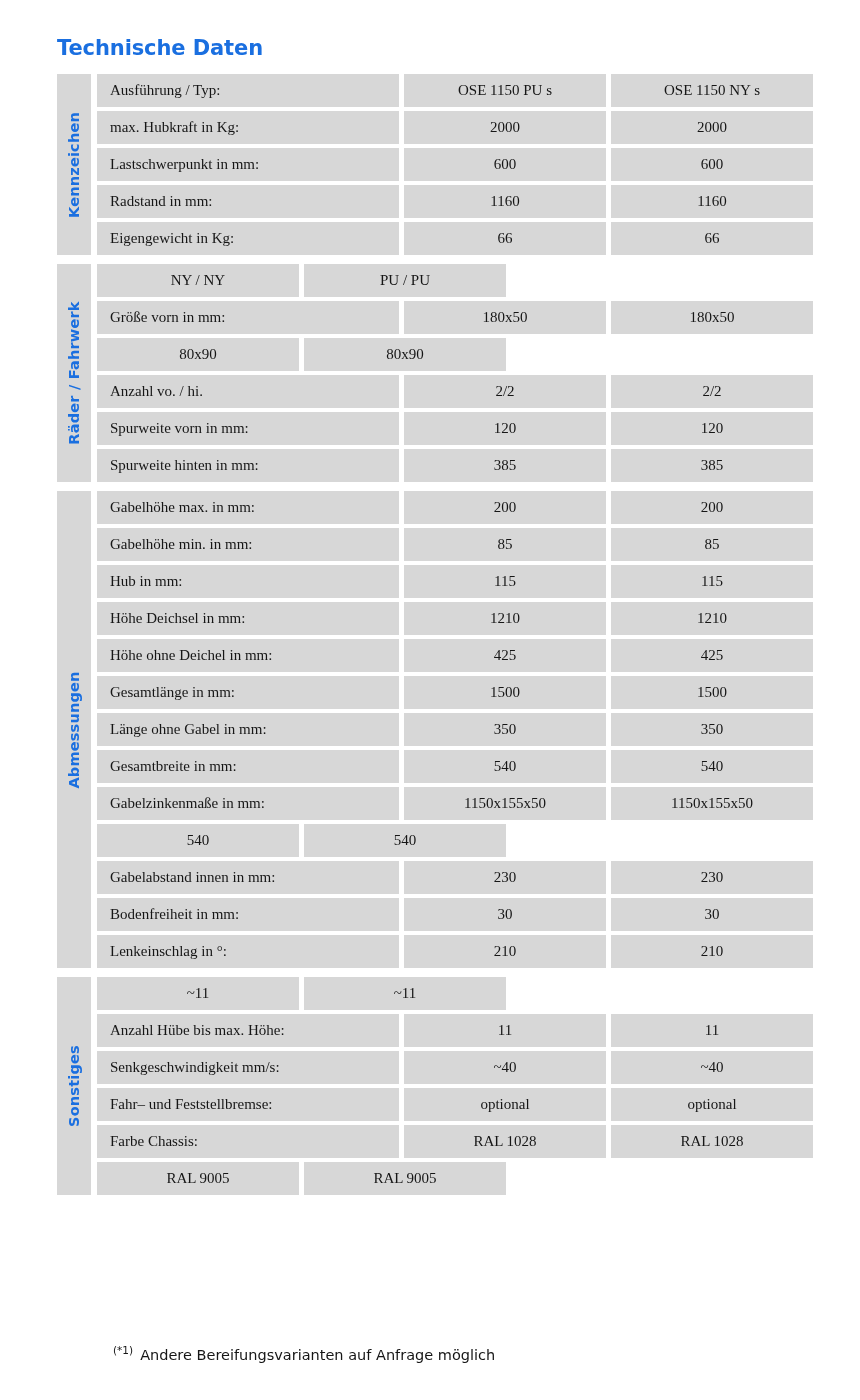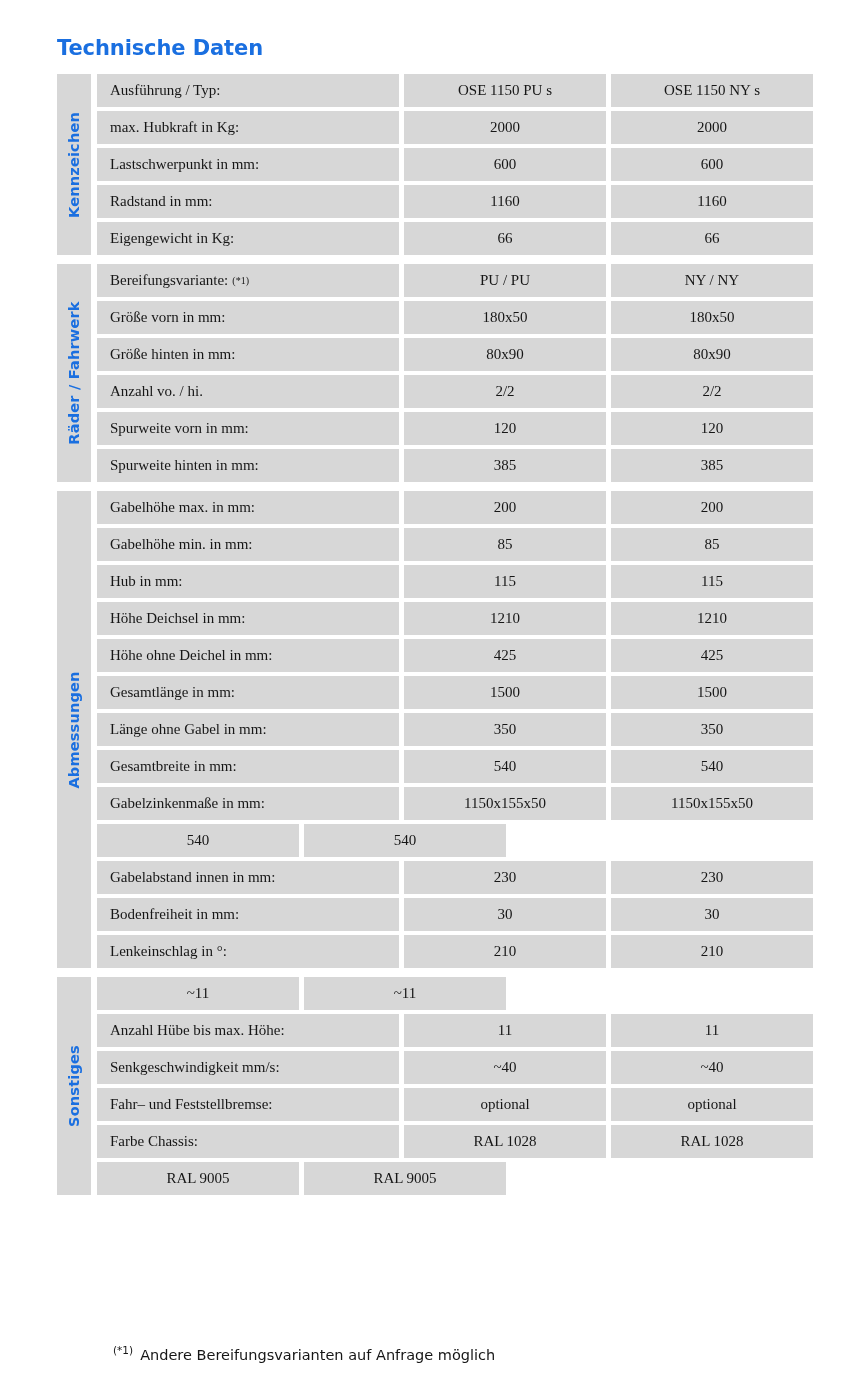--- a/index.html
+++ b/index.html
@@ -184,38 +184,31 @@
             <div class="cell cell-value">66</div>
           </div>
         </div>
       </div>
       <div class="section">
         <div class="cat-strip">
           <div class="cat-label">Räder / Fahrwerk</div>
         </div>
         <div class="rows">
           <div class="row">
-            <div class="cell cell-label">
-              <span>Bereifungsvariante:</span>
-              <span class="sup">(*1)</span>
-            </div>
+            <div class="cell cell-value">NY / NY</div>
             <div class="cell cell-value">PU / PU</div>
-            <div class="cell cell-value">NY / NY</div>
           </div>
           <div class="row">
             <div class="cell cell-label">
               <span>Größe vorn in mm:</span>
             </div>
             <div class="cell cell-value">180x50</div>
             <div class="cell cell-value">180x50</div>
           </div>
           <div class="row">
-            <div class="cell cell-label">
-              <span>Größe hinten in mm:</span>
-            </div>
             <div class="cell cell-value">80x90</div>
             <div class="cell cell-value">80x90</div>
           </div>
           <div class="row">
             <div class="cell cell-label">
               <span>Anzahl vo. / hi.</span>
             </div>
             <div class="cell cell-value">2/2</div>
             <div class="cell cell-value">2/2</div>
           </div>

